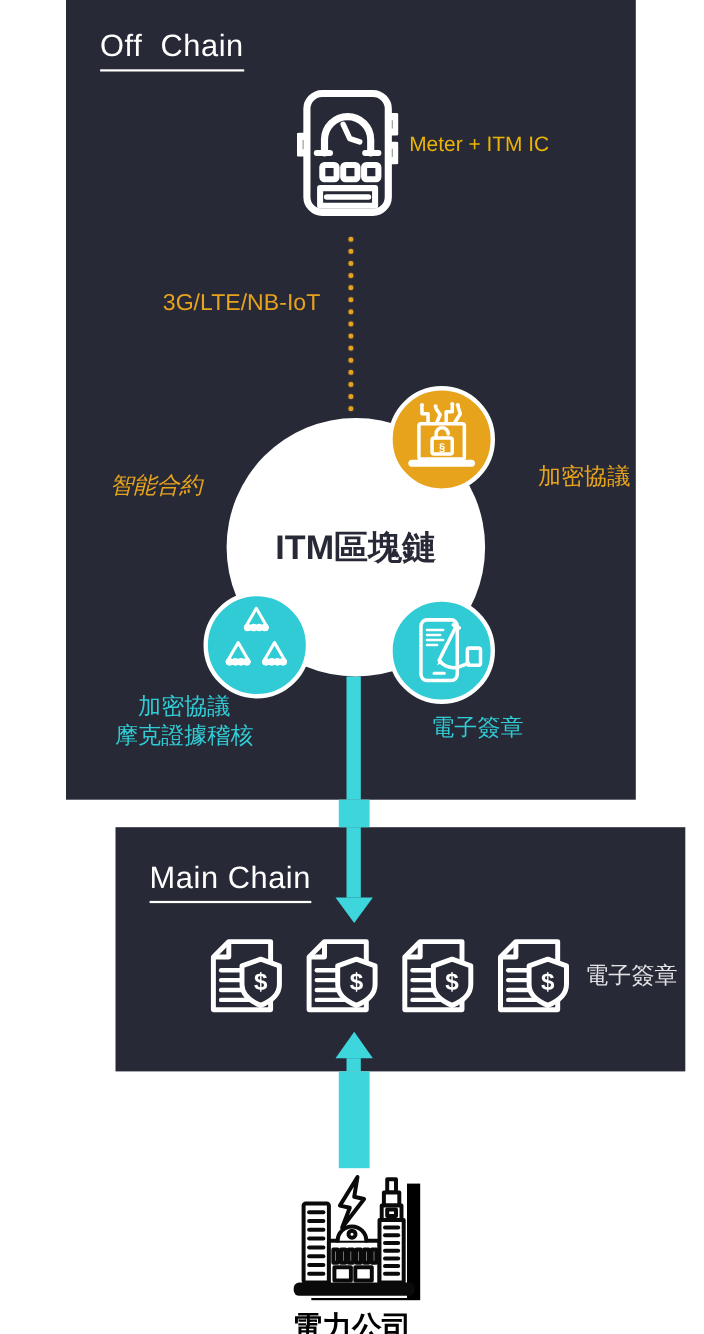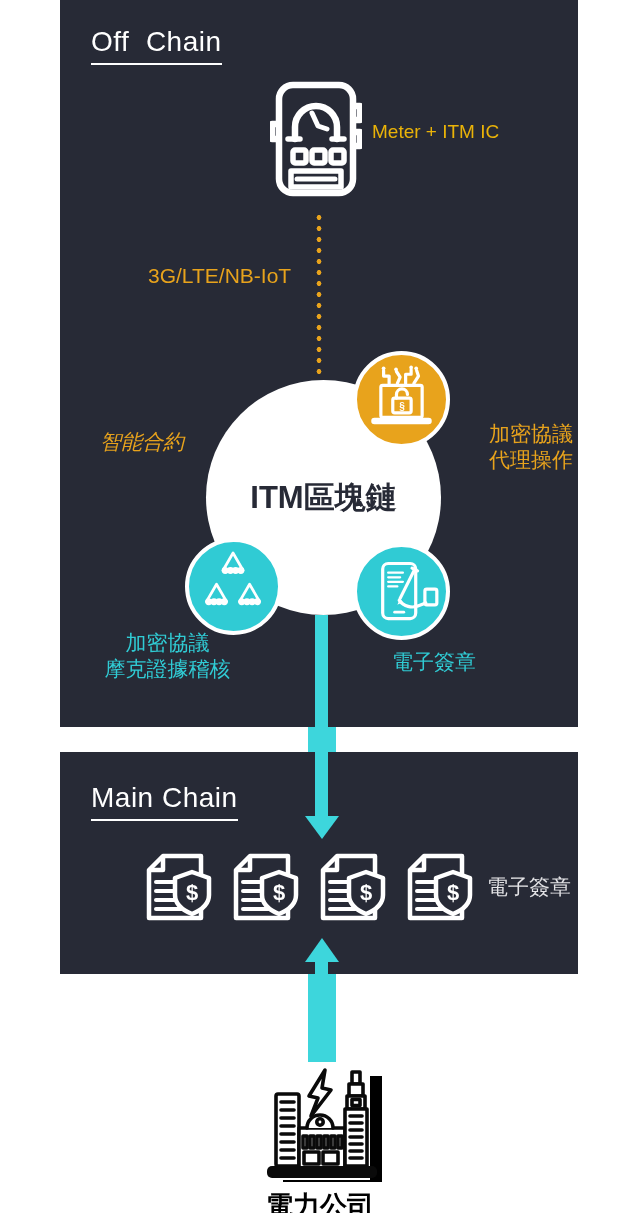--- a/index.html
+++ b/index.html
@@ -2,21 +2,21 @@
 <html style="--panel-bg: #272A36; --accent-orange: #E8A31C; --accent-teal: #30CBD4; --arrow-teal: #3DD6DC; --record-label: #E3E3E6;"><head>
 <meta charset="utf-8">
 <style>
   html,body{margin:0;padding:0;background:#fff;}
   #stage{
     position:relative;width:640px;height:1213px;overflow:hidden;background:#fff;
     font-family:"Liberation Sans","DejaVu Sans",sans-serif;
   }
   .panel{position:absolute;left:60px;width:518px;background:var(--panel-bg);}
   .panel.off{top:0;height:727px;}
-  .panel.main{top:752px;height:222px;}
+  .panel.main{top:752px;height:222px;margin-left:45px;}
   .sec-title{
     position:absolute;color:#fff;font-size:28px;font-weight:400;white-space:pre;
     padding-bottom:5px;border-bottom:2px solid #fff;letter-spacing:.5px;
   }
   .panel.off .sec-title{left:31px;top:26px;}
   .panel.main .sec-title{left:31px;top:30px;}
 
   .meter-svg{position:absolute;left:210px;top:80px;}
   .meter-caption{position:absolute;left:312px;top:121px;color:#eab308;font-size:19px;}
   .dotline{
@@ -168,21 +168,20 @@
           <rect x="74" y="46" width="13" height="17" rx="2"></rect>
         </g>
       </svg>
     </div>
 
     <div class="lbl orange lbl-sc">
       <span>智能合約</span>
     </div>
     <div class="lbl orange lbl-spo">
       <span>加密協議</span>
-      <span>代理操作</span>
     </div>
     <div class="lbl teal lbl-mk">
       <span>加密協議</span>
       <span>摩克證據稽核</span>
     </div>
     <div class="lbl teal lbl-es">
       <span>電子簽章</span>
     </div>
   </div>
 

